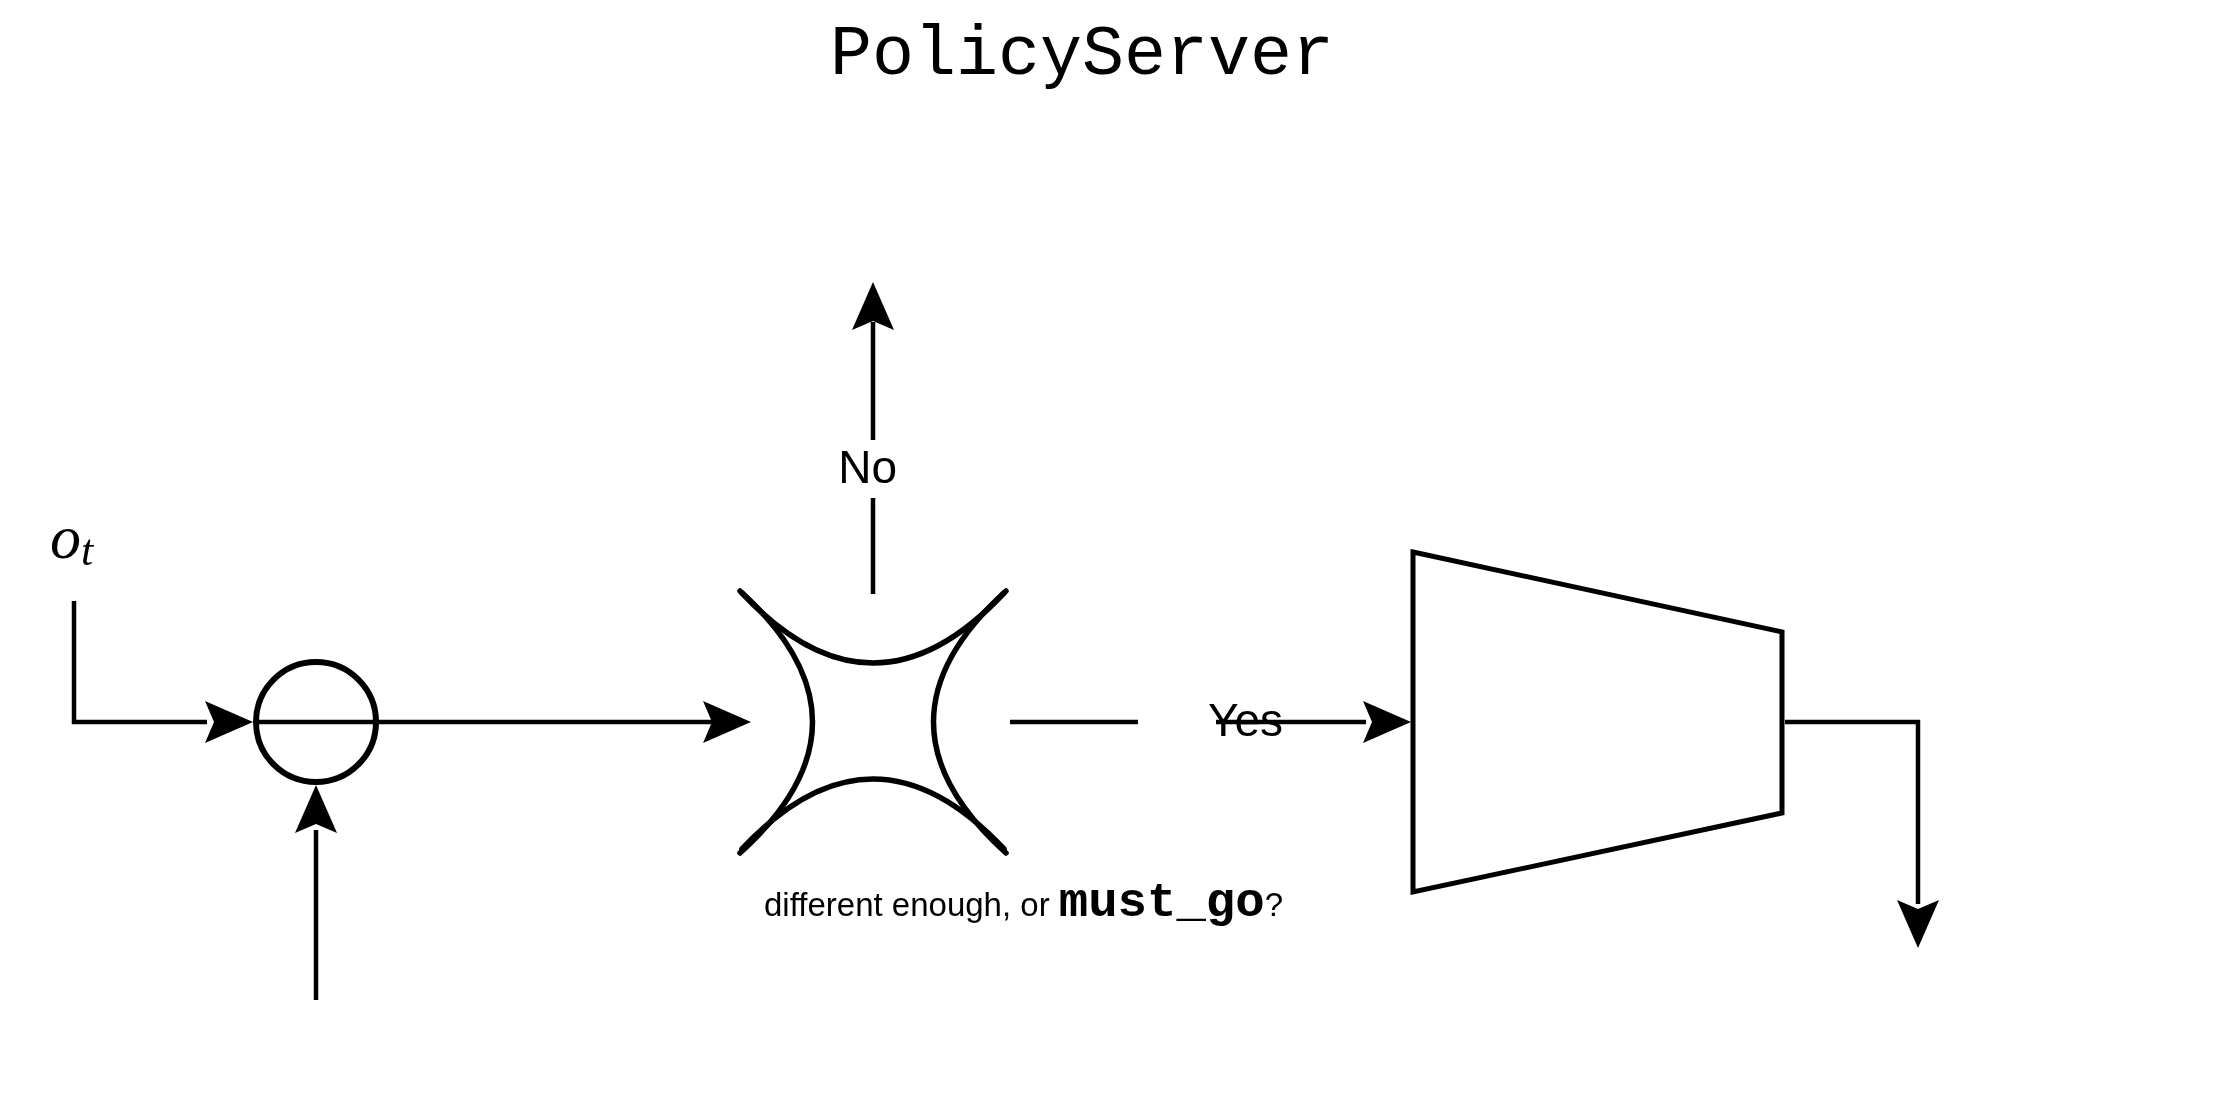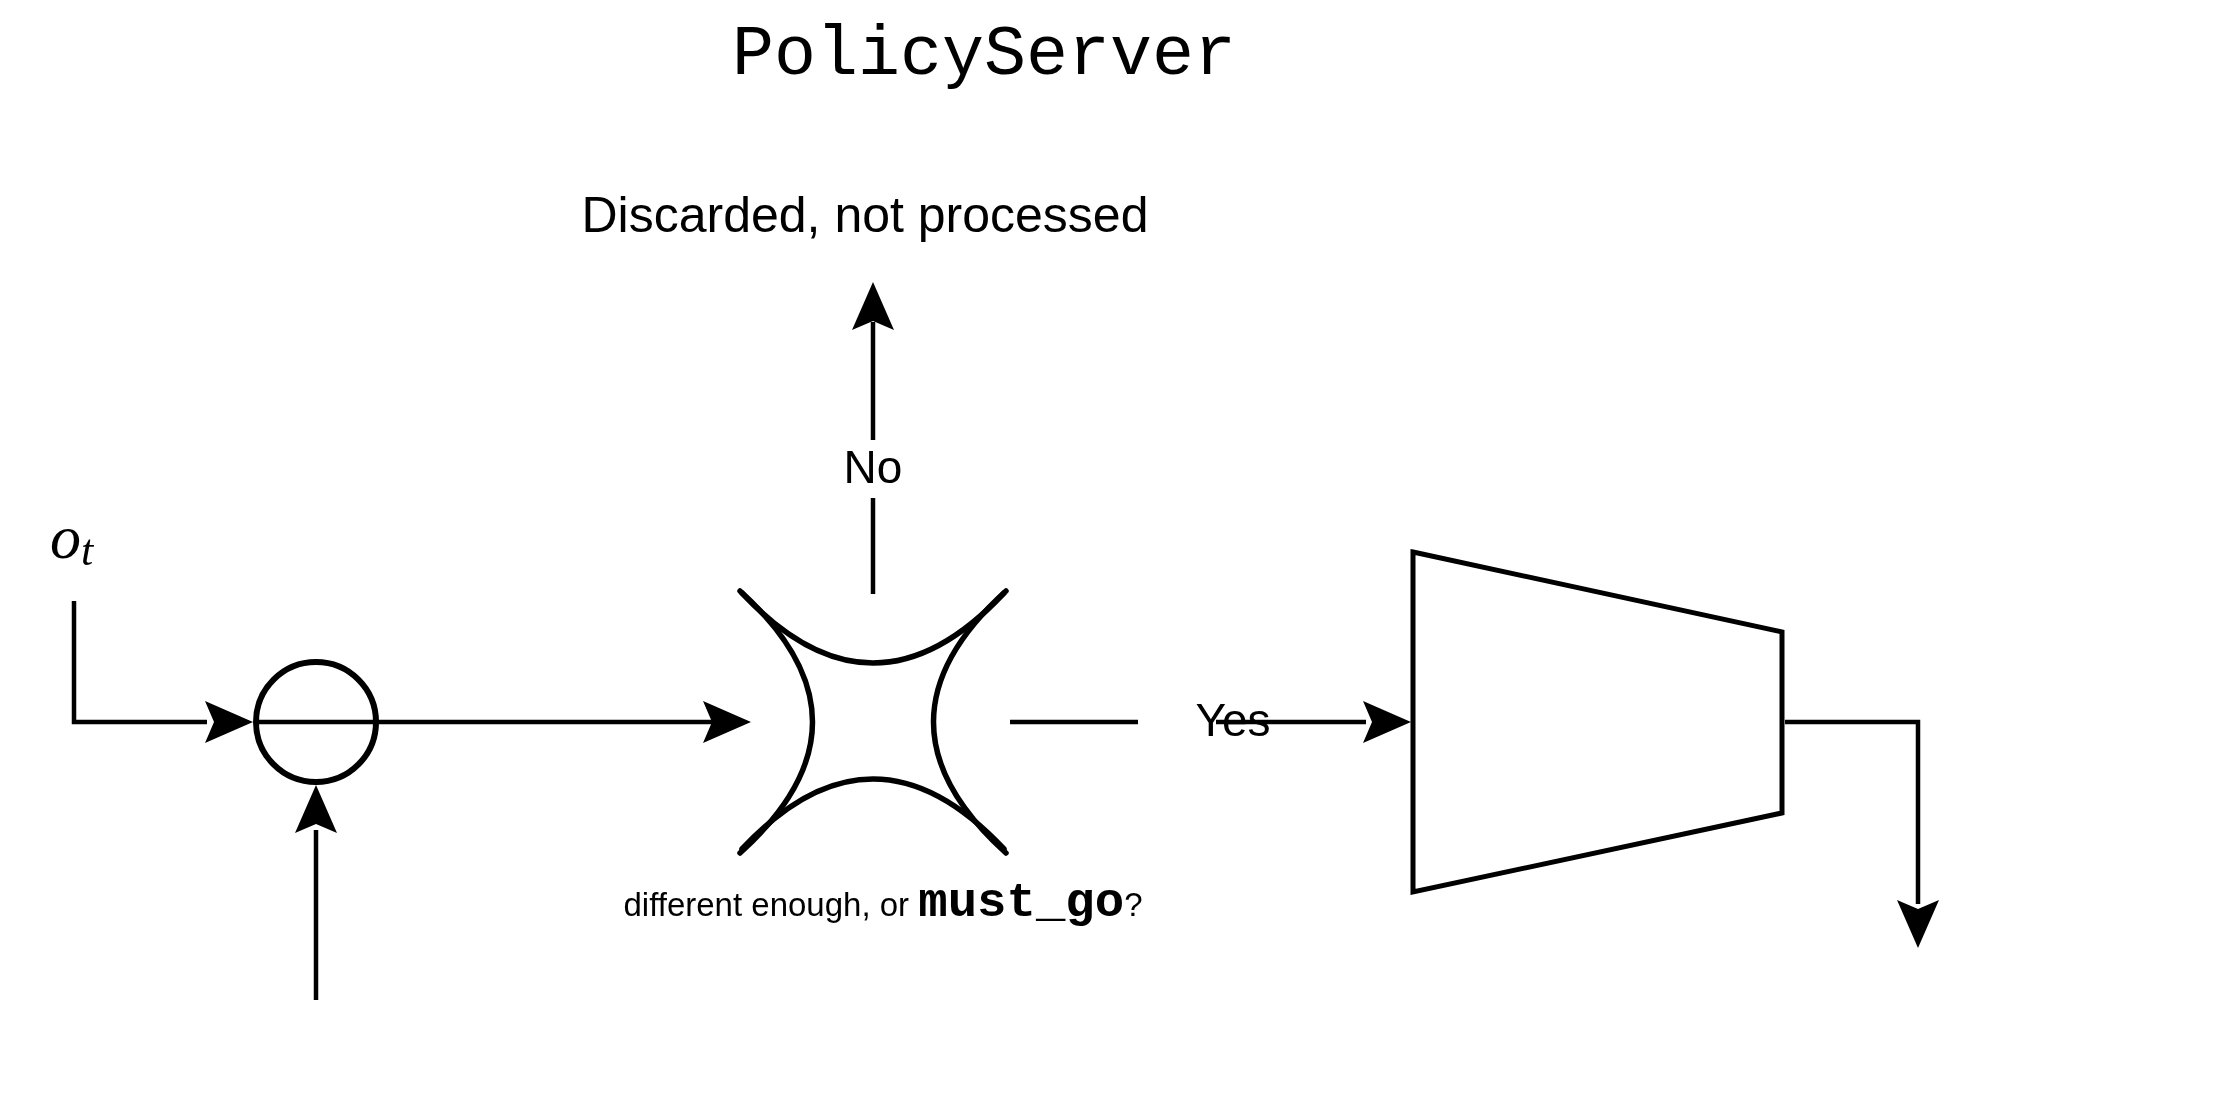--- a/index.html
+++ b/index.html
@@ -1,20 +1,20 @@
 <!DOCTYPE html>
 <html><head>
 <meta charset="utf-8">
 <style>
   html,body{margin:0;padding:0;background:#ffffff;}
   .canvas{position:relative;width:2240px;height:1120px;background:#ffffff;overflow:hidden;
           font-family:"Liberation Sans",sans-serif;color:#000;}
   .layer{position:absolute;left:0;top:0;}
   .lbl{position:absolute;white-space:nowrap;color:#000;}
-  .center{text-align:center;}
+  .center{text-align:right;}
   .sans50{font-size:50px;line-height:58px;}
   .sans46{font-size:46px;line-height:52px;}
   .title{font-size:70px;line-height:80px;font-family:"Liberation Mono",monospace;}
   .code49{font-size:49px;line-height:58px;font-family:"Liberation Mono",monospace;}
   .policy{font-size:84px;line-height:92px;}
   .math-o{font-family:"Liberation Serif",serif;font-style:italic;font-size:62px;line-height:70px;}
   .sub-t{font-family:"Liberation Serif",serif;font-style:italic;font-size:44px;vertical-align:-0.16em;}
   .math-A{font-family:"Liberation Serif",serif;font-weight:bold;font-size:60px;}
   .sub-t2{font-family:"Liberation Serif",serif;font-style:italic;font-size:42px;vertical-align:-0.16em;}
   .action{font-size:48px;line-height:66px;}
@@ -57,23 +57,22 @@
     <polygon fill="#000" points="1411,722 1363,701 1372,722 1363,743"></polygon>
 
     <path d="M 1413 552 L 1782 632 L 1782 813 L 1413 892 Z" fill="#ffffff" stroke="#000" stroke-width="5"></path>
 
     <polyline class="stroke" stroke-width="4.5" points="1785,722 1918,722 1918,904"></polyline>
     <polygon fill="#000" points="1918,948 1897,900 1918,909 1939,900"></polygon>
   </svg>
 
   <div class="lbl title center" style="left:634px;top:16px;width:700px;">PolicyServer</div>
 
-  <div class="lbl sans50 center" style="left:515px;top:186px;width:700px;">Discarded, not processed</div>
 
-  <div class="lbl sans46 center" style="left:823px;top:441px;width:100px;">No</div>
+  <div class="lbl sans46 center" style="left:797px;top:441px;width:100px;">No</div>
 
   <div class="lbl" style="left:50px;top:502px;">
     <span class="math-o">o</span><span class="sub-t">t</span>
   </div>
 
 
   <div class="lbl question center" style="left:483px;top:874px;width:800px;">
     <span class="q-prefix">different enough, or </span><span class="q-code">must_go</span><span class="q-suffix">?</span>
   </div>
 

